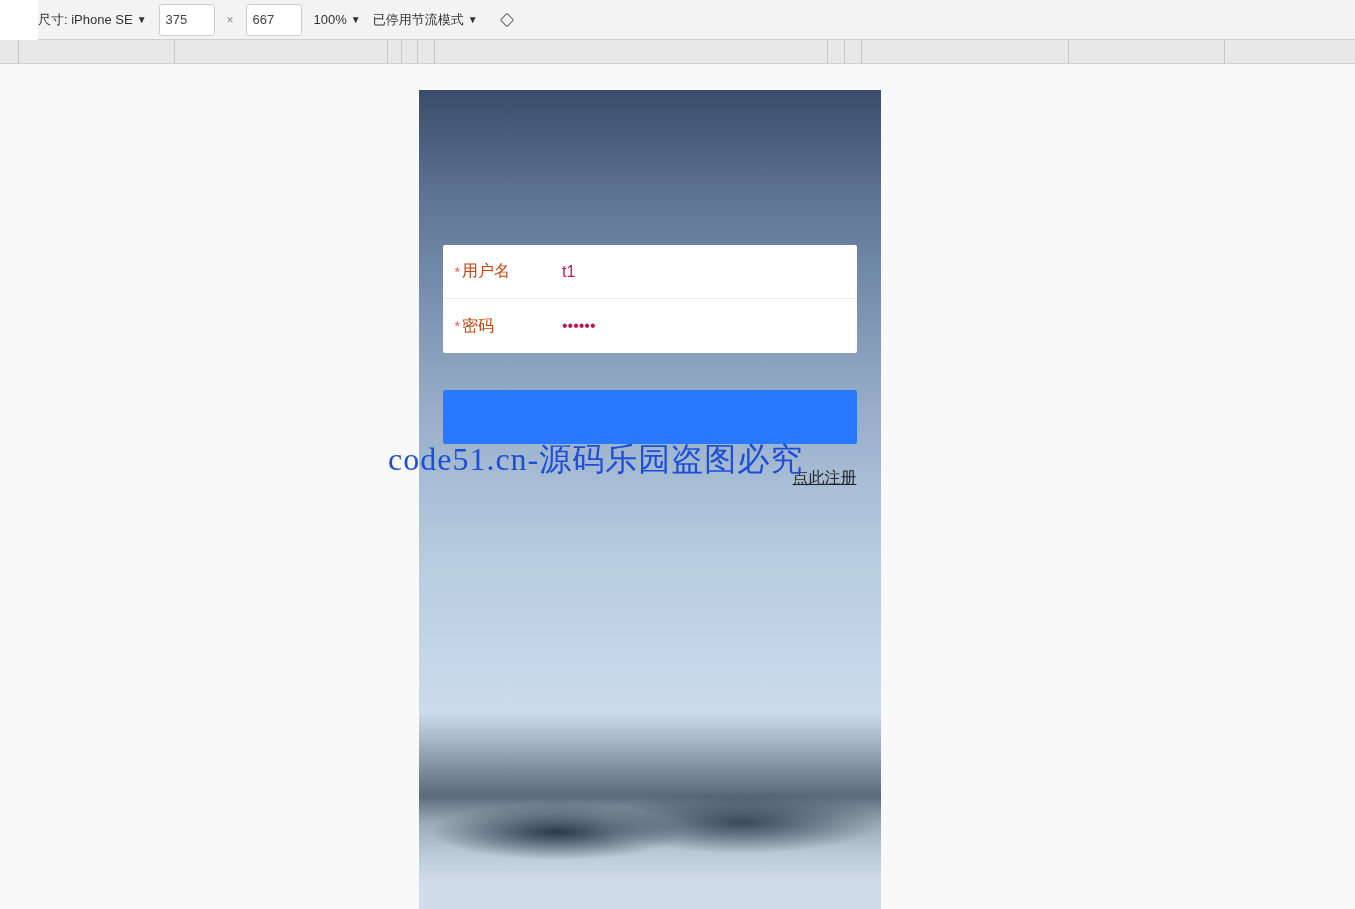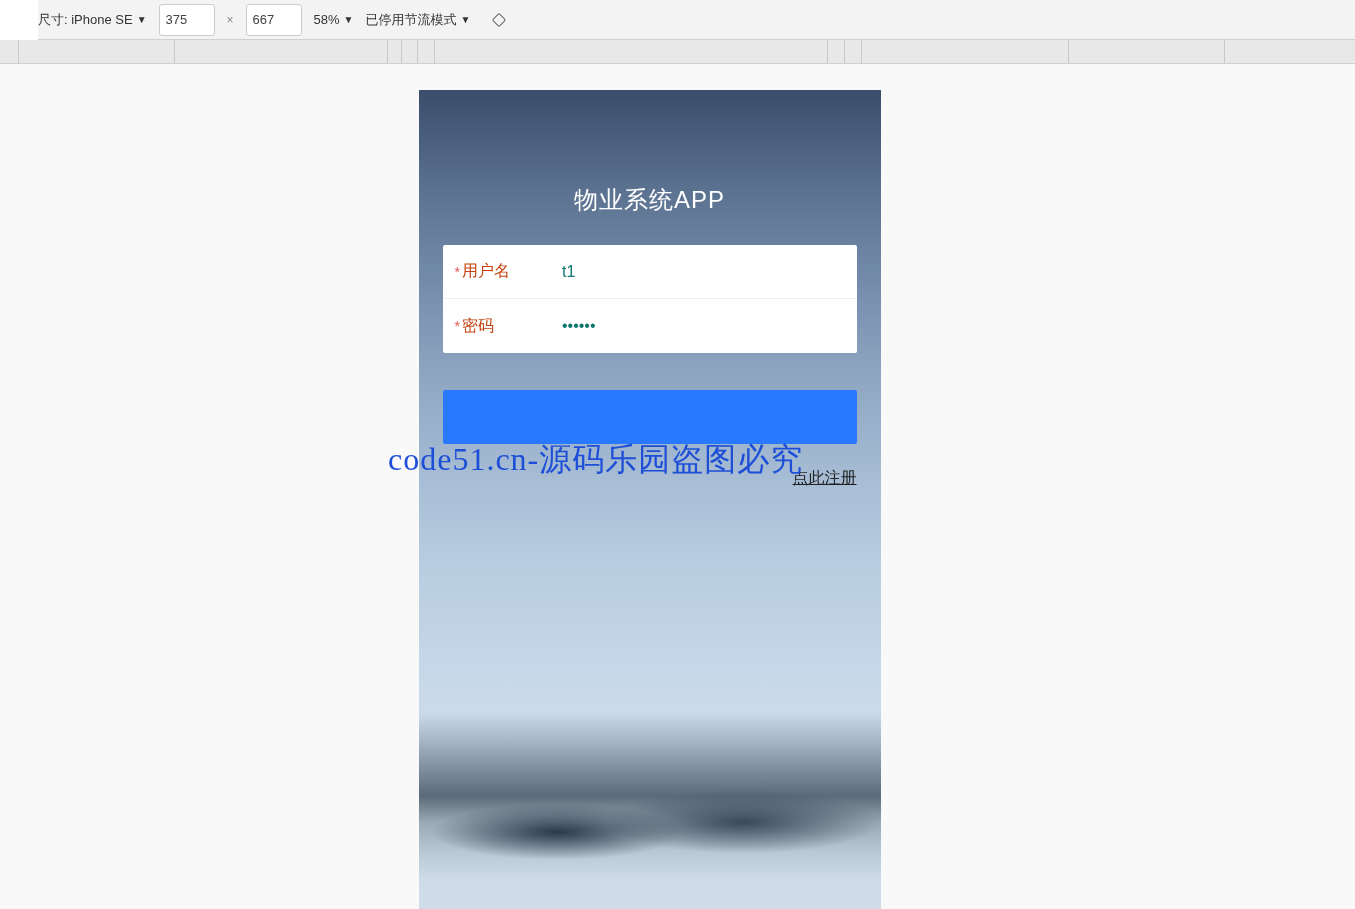--- a/index.html
+++ b/index.html
@@ -159,21 +159,21 @@
     .field-label {
       width: 100px;
       color: #c2410c;
       font-size: 16px;
     }
     .field-input {
       flex: 1;
       border: none;
       outline: none;
       font-size: 16px;
-      color: #0f766e;
+      color: #be185d;
       background: transparent;
     }
     .login-btn {
       position: absolute;
       top: 300px;
       left: 24px;
       right: 24px;
       height: 54px;
       background: #2979ff;
       border: none;
@@ -207,21 +207,21 @@
 
 <div class="devtools-bar">
   <div class="size-label">
     <span>尺寸: iPhone SE</span>
     <span class="dropdown-arrow">▼</span>
   </div>
   <input class="dim-input" value="375" style="">
   <span class="dim-x">×</span>
   <input class="dim-input" value="667" style="">
   <div class="zoom-level">
-    <span>58%</span>
+    <span>100%</span>
     <span class="dropdown-arrow">▼</span>
   </div>
   <div class="throttle">
     <span>已停用节流模式</span>
     <span class="dropdown-arrow">▼</span>
   </div>
   <div class="rotate-icon">
     <svg viewBox="0 0 24 24">
         <rect x="5" y="5" width="14" height="14" rx="2" transform="rotate(45 12 12)"></rect>
       </svg>
@@ -237,21 +237,20 @@
   <div class="tab-sep s6"></div>
   <div class="tab-sep s7"></div>
   <div class="tab-sep s8"></div>
   <div class="tab-sep s9"></div>
   <div class="tab-sep s10"></div>
   <div class="tab-sep s11"></div>
 </div>
 
 <div class="viewport">
   <div class="device-frame">
-    <div class="app-title">物业系统APP</div>
 
     <div class="form-card">
       <div class="form-row">
         <span class="req-mark">*</span>
         <span class="field-label">用户名</span>
         <input class="field-input" type="text" value="t1" style="">
       </div>
       <div class="form-row">
         <span class="req-mark">*</span>
         <span class="field-label">密码</span>

